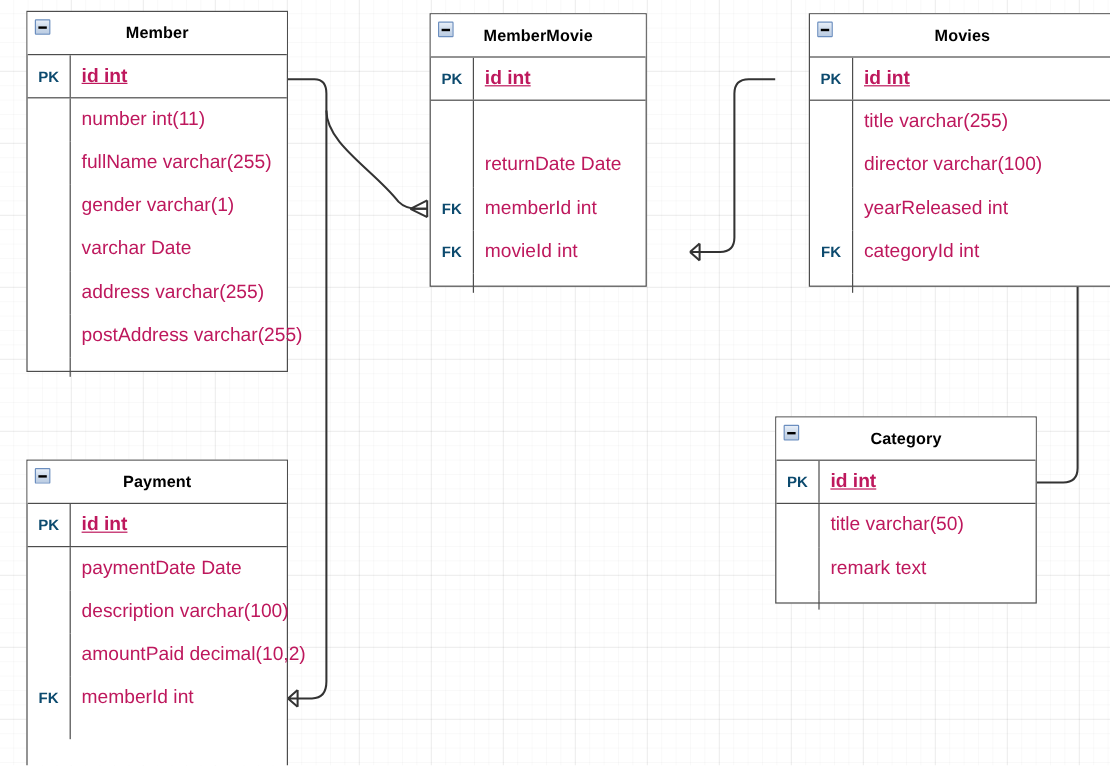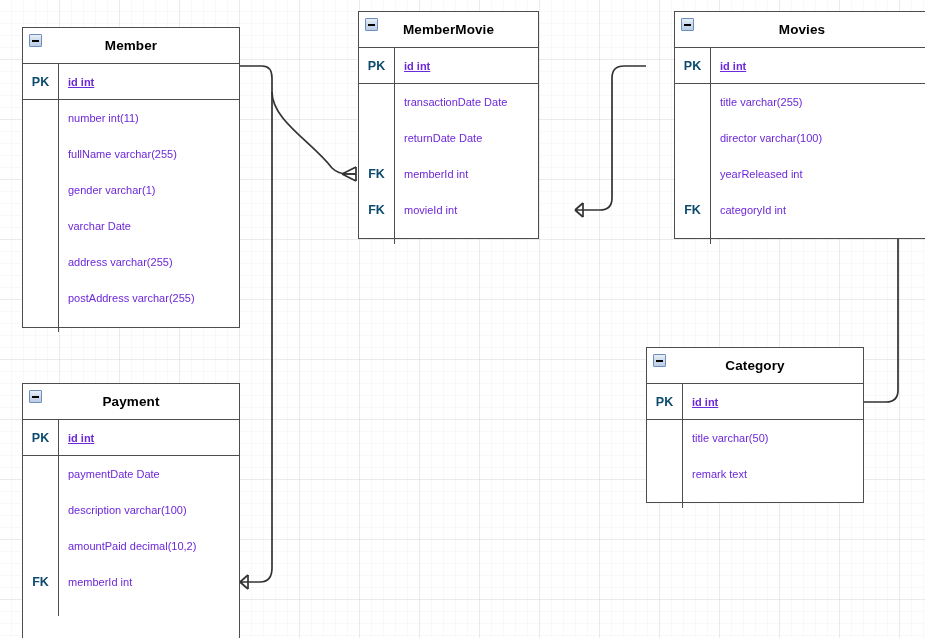--- a/index.html
+++ b/index.html
@@ -96,22 +96,22 @@
     color: #0c4a6e;
     border-right: 1.6px solid #4d4d4d;
   }
   .name-cell {
     box-sizing: border-box;
     flex: 1 1 auto;
     height: 100%;
     display: flex;
     align-items: center;
     padding-left: 9px;
-    font-size: 11px;
-    color: #6d28d9;
+    font-size: 16px;
+    color: #be185d;
     white-space: nowrap;
   }
   .name-cell.pk-name {
     font-weight: bold;
     text-decoration: underline;
   }
   .spacer-row {
     height: 16px;
   }
   .spacer-row .key-cell {
@@ -152,21 +152,21 @@
       <g>
         <path d="M 583 210 L 575 210 M 583 203 L 575 210 M 583 217 L 575 210"></path>
       </g>
       <g>
         <path d="M 873 210 L 864 210 M 873 203 L 864 210 M 873 217 L 864 210"></path>
       </g>
     </g>
   </svg>
 
   <div id="entities-root">
-      <div class="entity" style="left: 22px; top: 27px; width: 218px; height: 301px;">
+      <div class="entity" style="left: 22px; top: 9px; width: 218px; height: 301px;">
         <div class="entity-header">
           <div class="collapse-icon">
             <div class="bar"></div>
           </div>
           <div class="entity-title">Member</div>
         </div>
         <div class="entity-body">
           <div class="attr-row pk-row">
             <div class="key-cell">PK</div>
             <div class="name-cell pk-name">id int</div>
@@ -208,21 +208,20 @@
           </div>
           <div class="entity-title">MemberMovie</div>
         </div>
         <div class="entity-body">
           <div class="attr-row pk-row">
             <div class="key-cell">PK</div>
             <div class="name-cell pk-name">id int</div>
           </div>
           <div class="attr-row">
             <div class="key-cell"></div>
-            <div class="name-cell">transactionDate Date</div>
           </div>
           <div class="attr-row">
             <div class="key-cell"></div>
             <div class="name-cell">returnDate Date</div>
           </div>
           <div class="attr-row">
             <div class="key-cell">FK</div>
             <div class="name-cell">memberId int</div>
           </div>
           <div class="attr-row">

